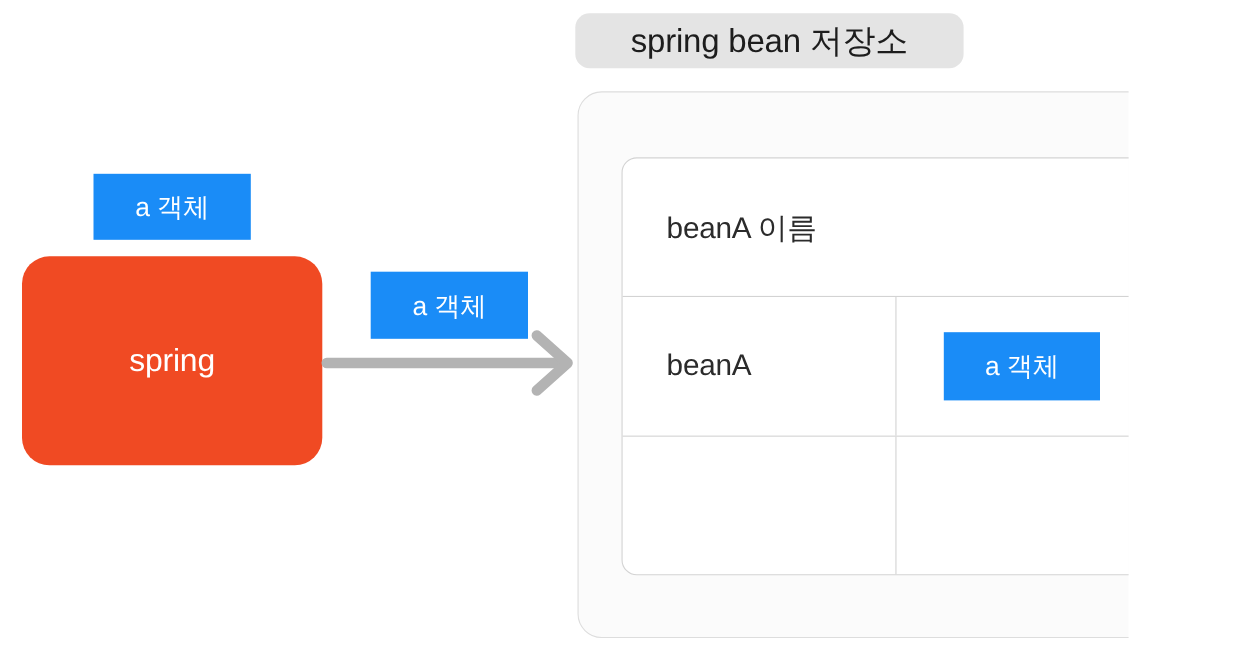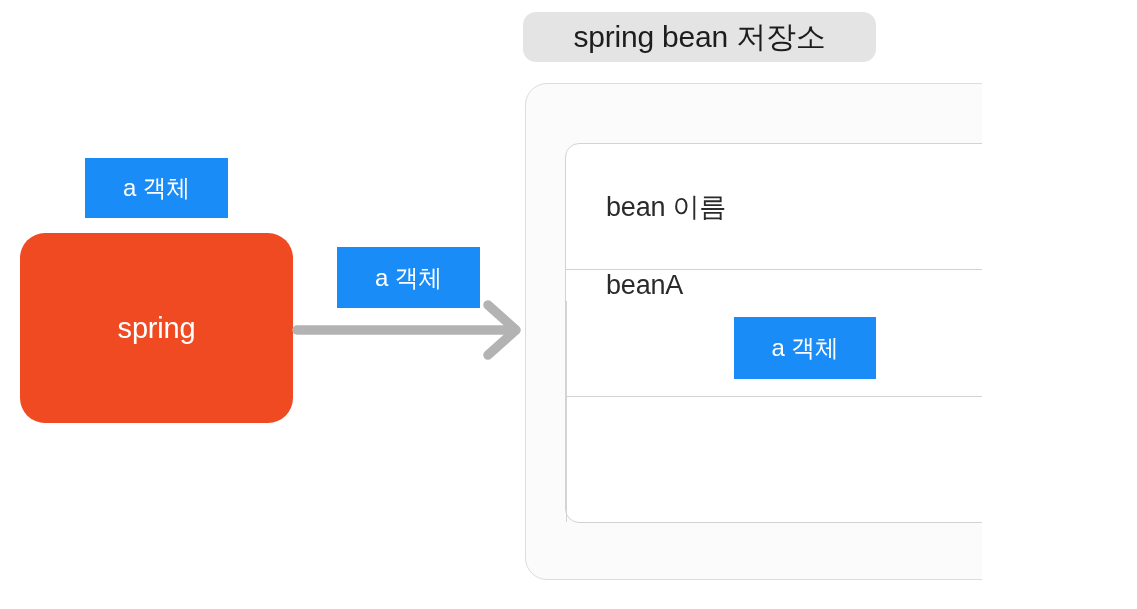--- a/index.html
+++ b/index.html
@@ -7,20 +7,21 @@
     padding: 0;
     background: #ffffff;
   }
   #canvas {
     position: relative;
     width: 982px;
     height: 609px;
     background: #ffffff;
     font-family: "Liberation Sans", "DejaVu Sans", sans-serif;
     overflow: hidden;
+    padding-left: 44px;
   }
 
   
   .title-pill {
     position: absolute;
     left: 523px;
     top: 12px;
     width: 353px;
     height: 50px;
     background: #e4e4e4;
@@ -61,21 +62,20 @@
     display: flex;
     flex-direction: column;
   }
   .bean-row {
     display: flex;
     flex: 1 1 0;
     min-height: 0;
   }
   .bean-row + .bean-row {
     border-top: 1.5px solid #d3d3d3;
-    flex-direction: column;
   }
   .bean-cell {
     box-sizing: border-box;
     display: flex;
     align-items: center;
     min-width: 0;
   }
   .bean-cell.col-name {
     width: 248px;
     padding-left: 40px;
@@ -149,21 +149,21 @@
   <div class="title-pill">
     <span>spring bean 저장소</span>
   </div>
 
   <div class="storage-box"></div>
 
   <div class="bean-table">
 
     <div class="bean-row">
       <div class="bean-cell col-name">
-        <span class="cell-text">bean 이름</span>
+        <span class="cell-text">beanA 이름</span>
       </div>
     </div>
 
     <div class="bean-row">
       <div class="bean-cell col-name">
         <span class="cell-text">beanA</span>
       </div>
       <div class="bean-cell col-obj">
         <div class="obj-badge badge-in-cell">
           <span>a 객체</span>

